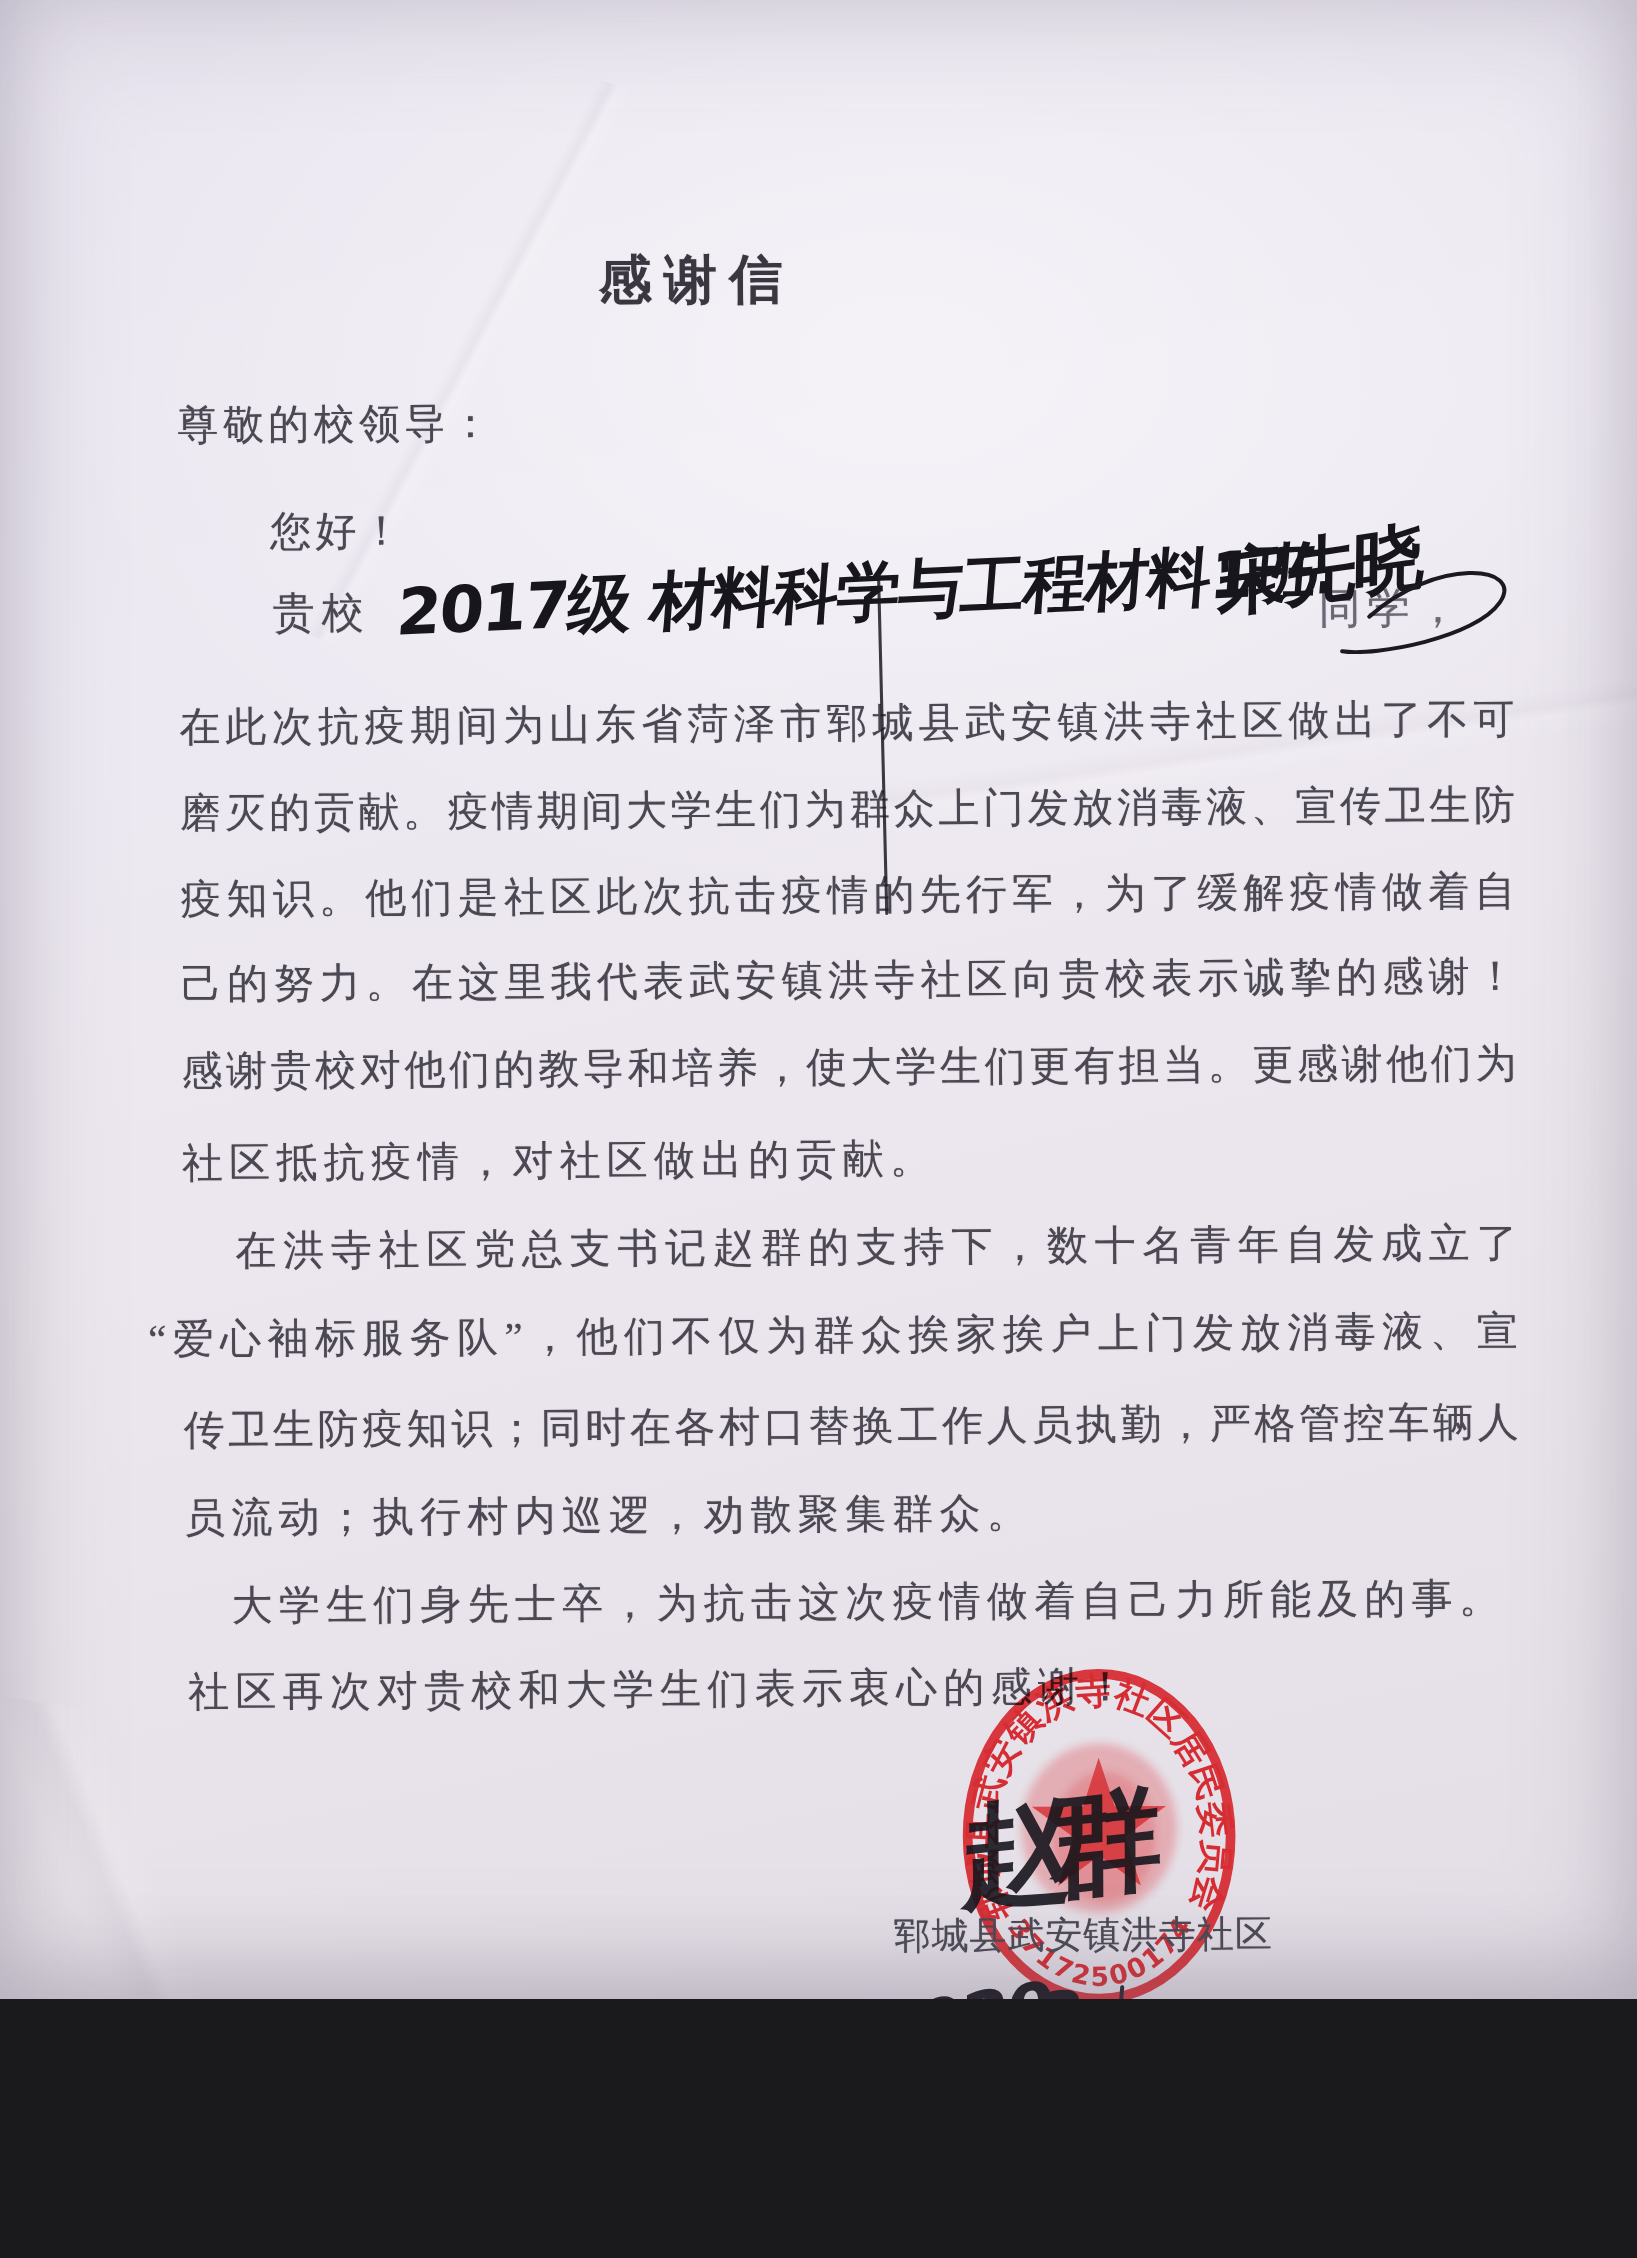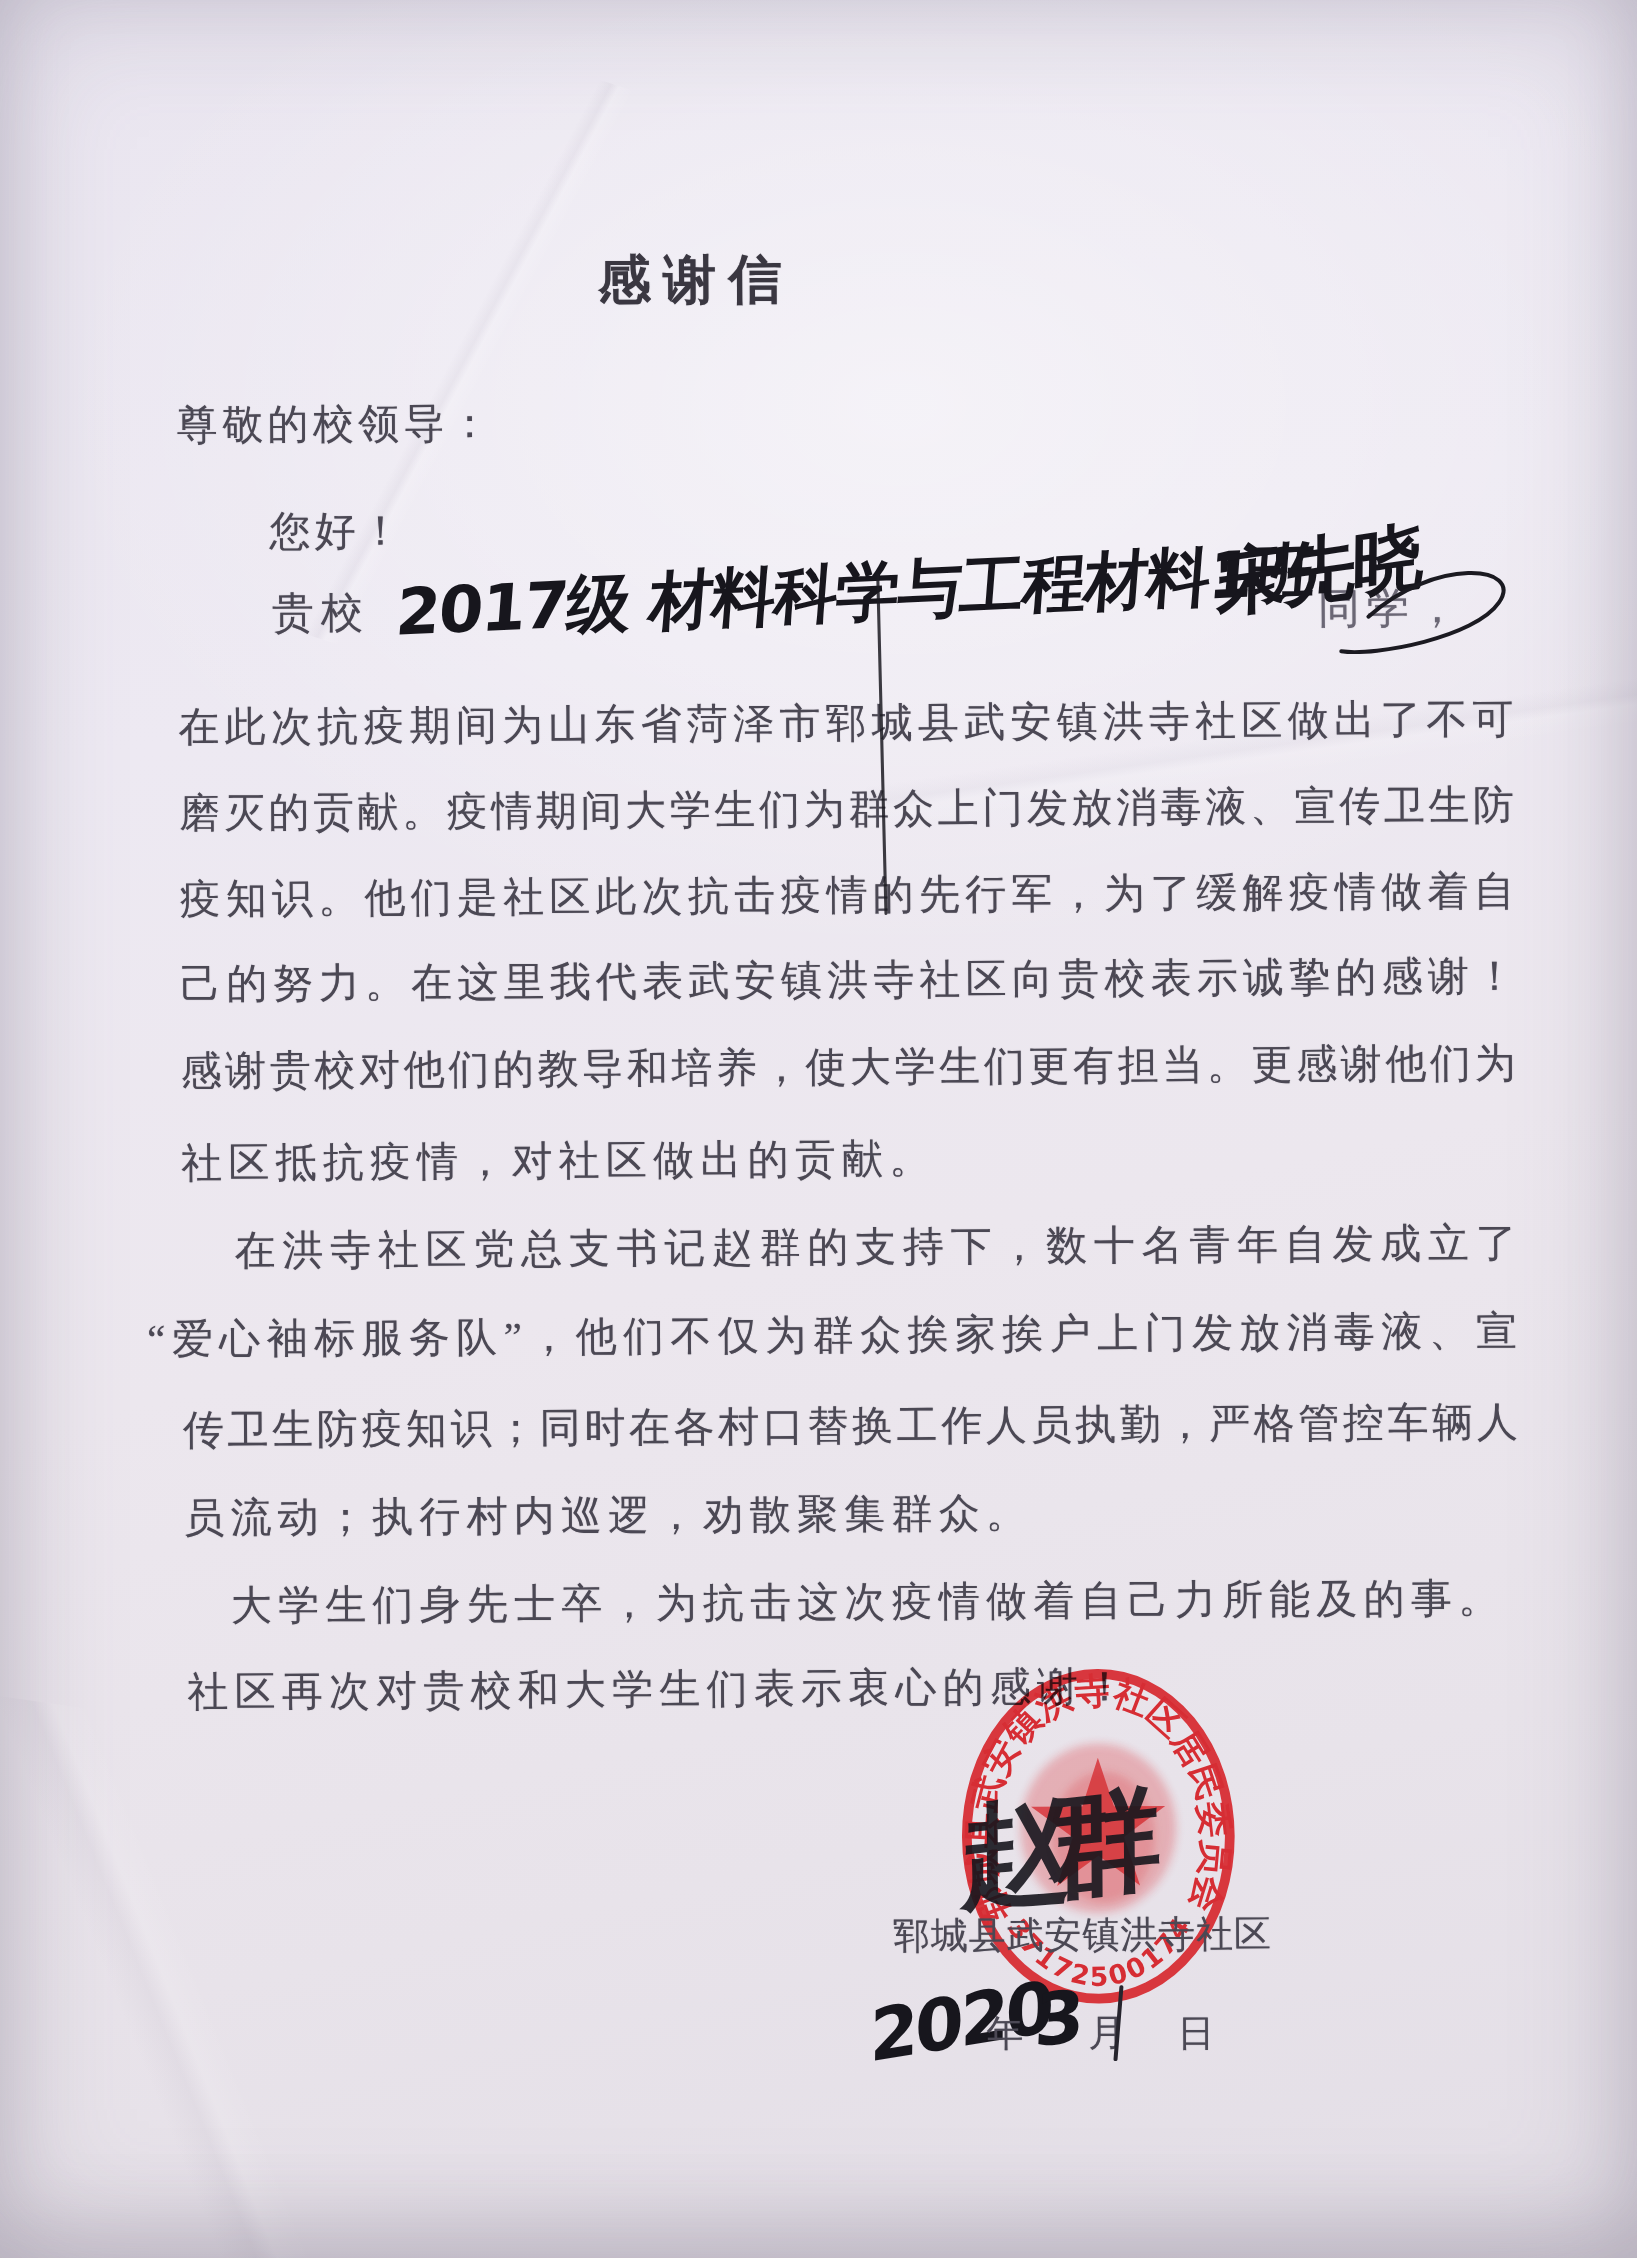--- a/index.html
+++ b/index.html
@@ -1,17 +1,17 @@
 <!DOCTYPE html>
 <html style="font-size:14px"><head>
 <meta charset="utf-8">
 <style>
   html,body{margin:0;padding:0;background:#1a1a1c;}
   .photo{
-    position:relative;width:1637px;height:2258px;overflow:hidden;
+    position:relative;width:1637px;height:1999px;overflow:hidden;
     background:
       radial-gradient(1235px 794px at 55% 18%, rgba(255,255,255,.45), rgba(255,255,255,0) 70%),
       linear-gradient(168deg,#eae6f0 0%, #ede9f2 30%, #ece7ee 55%, #e8e3ea 78%, #e3dee6 100%);
     font-family:"Liberation Serif","DejaVu Serif",serif;
   }
   .vignette{position:absolute;inset:0;pointer-events:none;
     box-shadow:inset 0 0 124px rgba(108,100,122,.28), inset 0 -35px 71px rgba(104,96,118,.18);
   }
   .crease{position:absolute;pointer-events:none;opacity:.5;}
   .crease1{left:318px;top:53px;width:300px;height:618px;transform:rotate(18deg);

